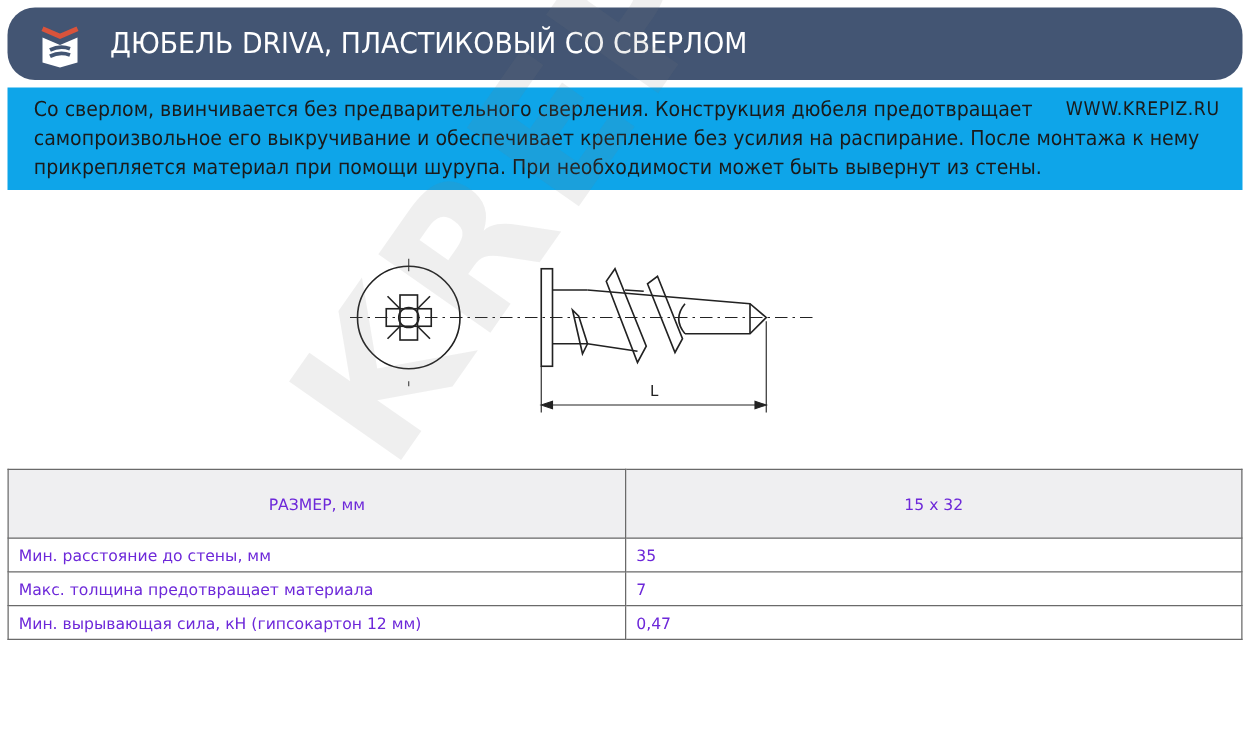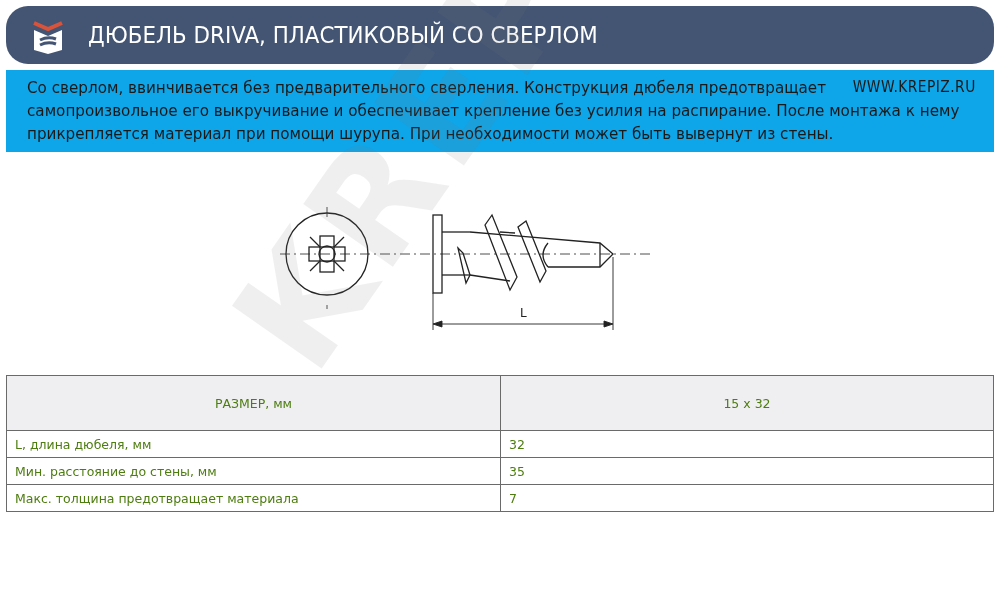--- a/index.html
+++ b/index.html
@@ -36,21 +36,21 @@
     transform: rotate(-55deg); transform-origin: left top; white-space: nowrap;
     letter-spacing: 8px; pointer-events: none; z-index: 5;
     font-family: "DejaVu Sans", sans-serif;
   }
   .drawing { position: absolute; left: 270px; top: 195px; width: 400px; height: 145px; }
   .spec-table {
     position: absolute; left: 6px; top: 375px; width: 988px;
     border-collapse: collapse; font-size: 12.5px;
   }
   .spec-table td {
-    border: 1px solid #6a6a6a; height: 26px; padding: 0 8px; color: #4d7c0f;
+    border: 1px solid #6a6a6a; height: 26px; padding: 0 8px; color: #6d28d9;
   }
   .spec-table .head td { background: #efeff1; height: 54px; text-align: center; font-size: 12.5px; }
   .spec-table td.label { width: 477px; text-align: left; }
   .spec-table td.value { }
 </style>
 </head>
 <body>
 
 <div class="header-bar">
   <svg class="logo" viewBox="0 0 40 40">
@@ -105,27 +105,27 @@
   <text x="250" y="122" font-size="12" fill="#222" font-family="DejaVu Sans, sans-serif">L</text>
 </svg>
 
 <table class="spec-table">
   <tbody>
       <tr class="head">
     <td class="label" style="text-align:center">РАЗМЕР, мм</td>
     <td class="value">15 x 32</td>
   </tr>
   <tr>
-    <td class="label">L, длина дюбеля, мм</td>
-    <td class="value">32</td>
-  </tr>
-  <tr>
     <td class="label">Мин. расстояние до стены, мм</td>
     <td class="value">35</td>
   </tr>
   <tr>
     <td class="label">Макс. толщина предотвращает материала</td>
     <td class="value">7</td>
   </tr>
+  <tr>
+    <td class="label">Мин. вырывающая сила, кН (гипсокартон 12 мм)</td>
+    <td class="value">0,47</td>
+  </tr>
 </tbody>
   </table>
 
 <div class="watermark">KREPIZ.RU</div>
 
 </body></html>

